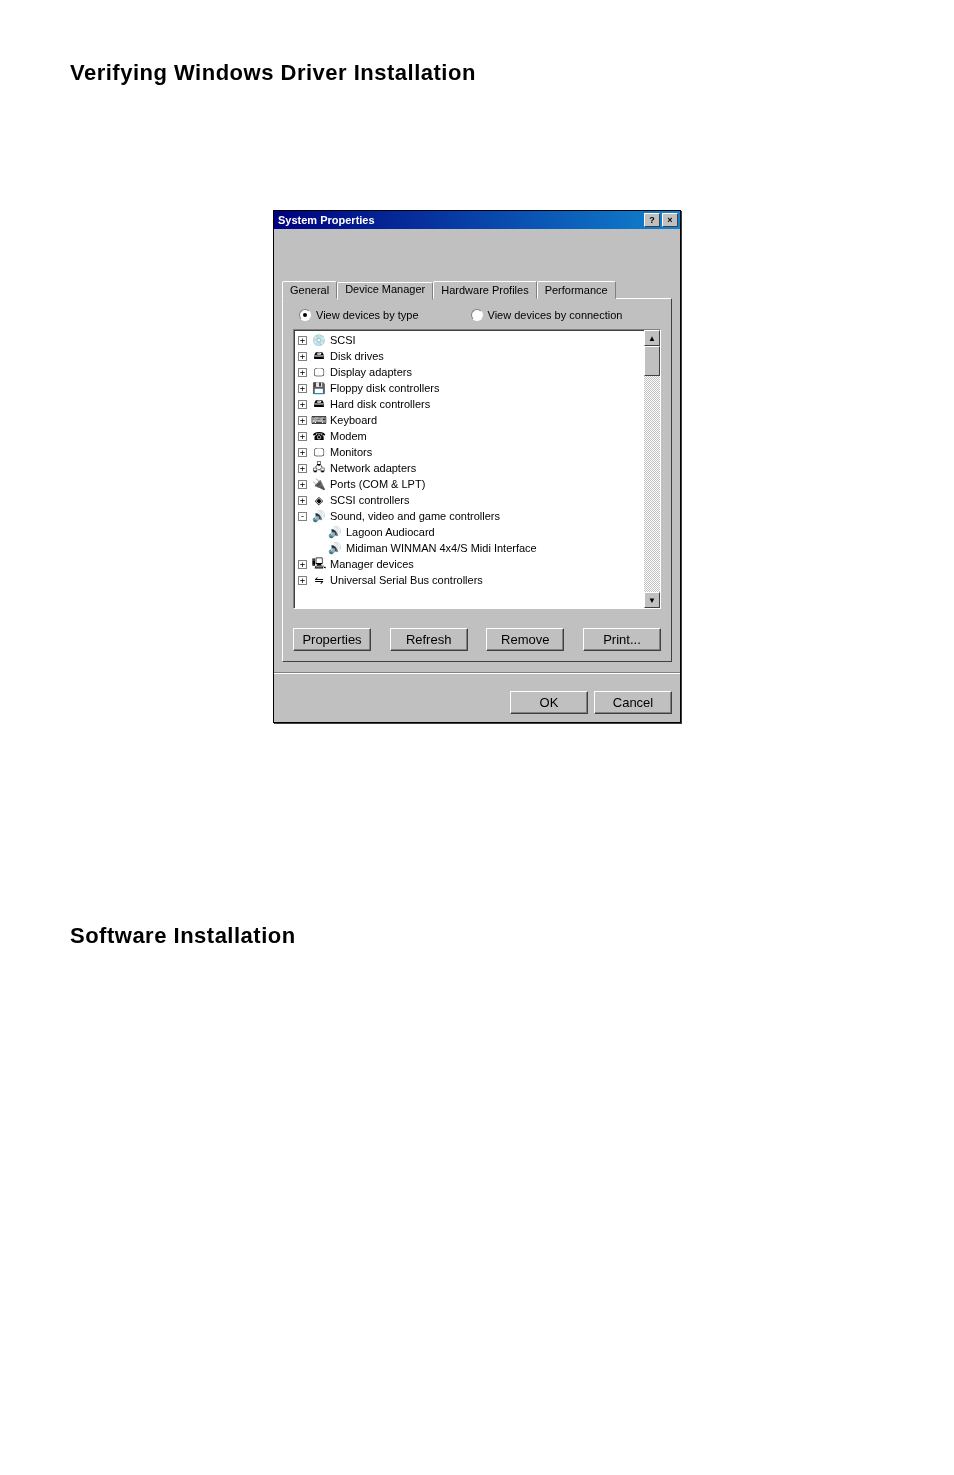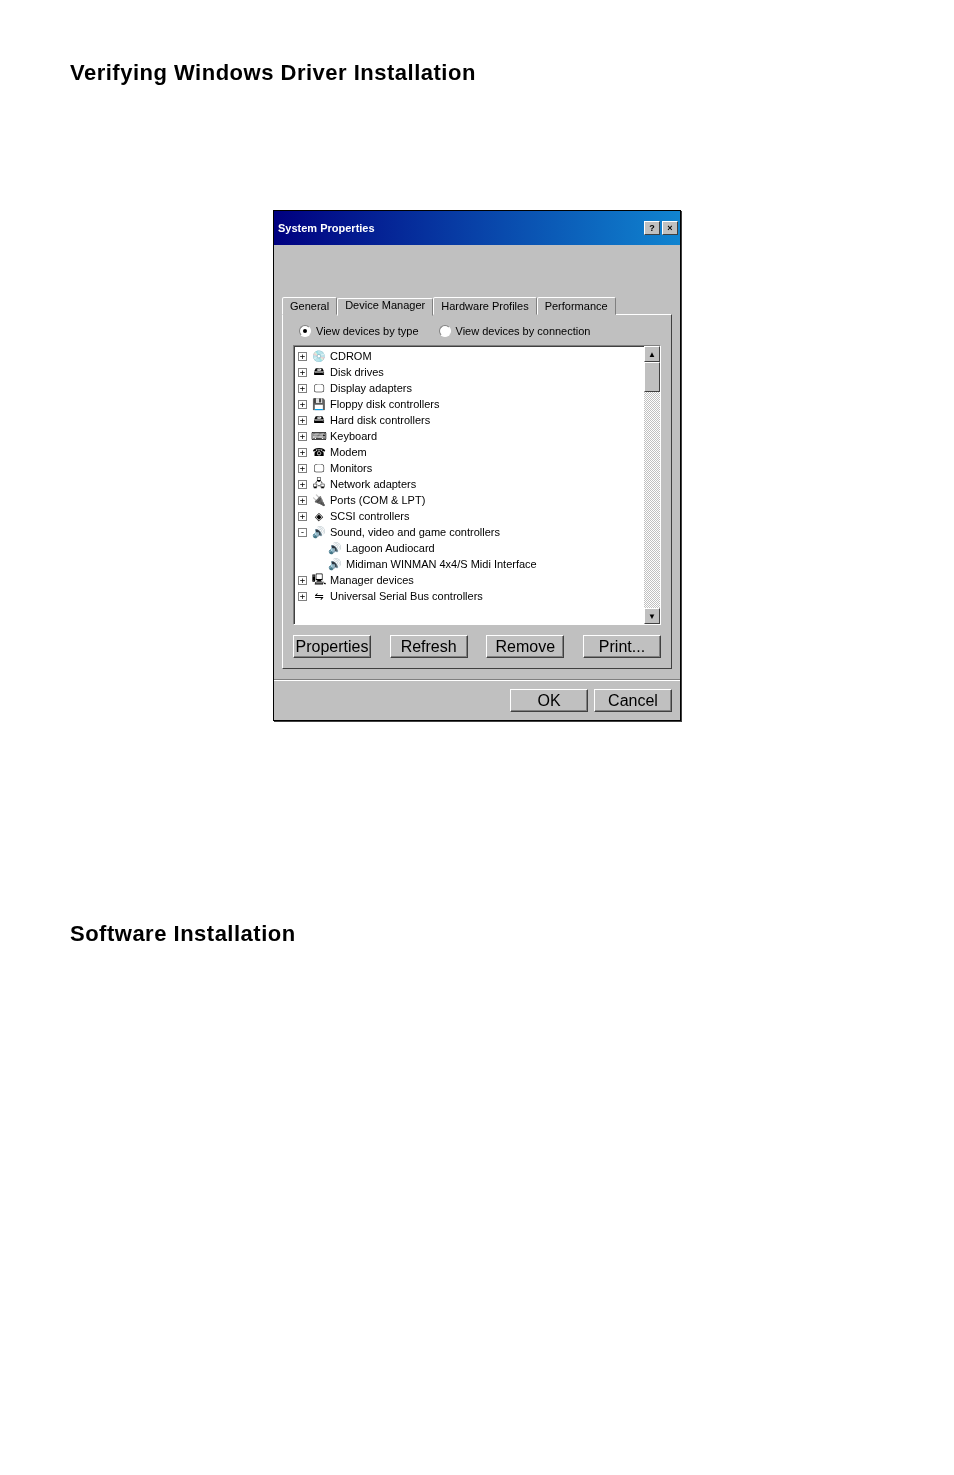--- a/index.html
+++ b/index.html
@@ -38,21 +38,21 @@
       justify-content: center;
       margin: 30px 0;
     }
     .dialog {
       width: 408px;
       background: #c0c0c0;
       border: 1px solid #000;
       box-shadow: 1px 1px 0 #404040;
     }
     .titlebar {
-      height: 34px;
+      height: 18px;
       background: linear-gradient(to right, #000080, #1084d0);
       color: #fff;
       font-size: 11px;
       font-weight: bold;
       display: flex;
       align-items: center;
       padding: 0 2px 0 4px;
       justify-content: space-between;
     }
     .titlebar-buttons {
@@ -102,21 +102,21 @@
       padding-bottom: 3px;
     }
     .tab-panel {
       border: 1px solid;
       border-color: #fff #404040 #404040 #fff;
       padding: 10px;
       background: #c0c0c0;
     }
     .radios {
       display: flex;
-      gap: 20px;
+      gap: 52px;
       font-size: 11px;
       margin-bottom: 8px;
       color: #000;
       padding-left: 6px;
     }
     .radio {
       display: flex;
       align-items: center;
       gap: 5px;
     }
@@ -225,25 +225,26 @@
       gap: 6px;
       padding: 0 8px 8px 8px;
     }
     .btn {
       min-width: 78px;
       height: 23px;
       background: #c0c0c0;
       border: 1px solid;
       border-color: #fff #404040 #404040 #fff;
       box-shadow: inset -1px -1px 0 #808080;
-      font-size: 16px;
-      display: flex;
-      align-items: center;
-      justify-content: center;
-      color: #000;
+      font-size: 13px;
+      display: flex;
+      align-items: center;
+      justify-content: center;
+      color: #000;
+      margin-top: 9px;
     }
     .separator {
       border-top: 1px solid #808080;
       border-bottom: 1px solid #fff;
       margin-top: 2px;
     }
   </style>
 </head>
 <body>
 
@@ -279,21 +280,21 @@
           <div class="radio">
             <div class="radio-circle"></div>
             <span>View devices by connection</span>
           </div>
         </div>
         <div class="tree-box">
           <div class="tree-content" id="tree-content">
               <div class="tree-row">
                 <span class="exp">+</span>
                 <span class="node-icon">💿</span>
-                <span>CDROM</span>
+                <span>SCSI</span>
               </div>
               <div class="tree-row">
                 <span class="exp">+</span>
                 <span class="node-icon">🖴</span>
                 <span>Disk drives</span>
               </div>
               <div class="tree-row">
                 <span class="exp">+</span>
                 <span class="node-icon">🖵</span>
                 <span>Display adapters</span>

